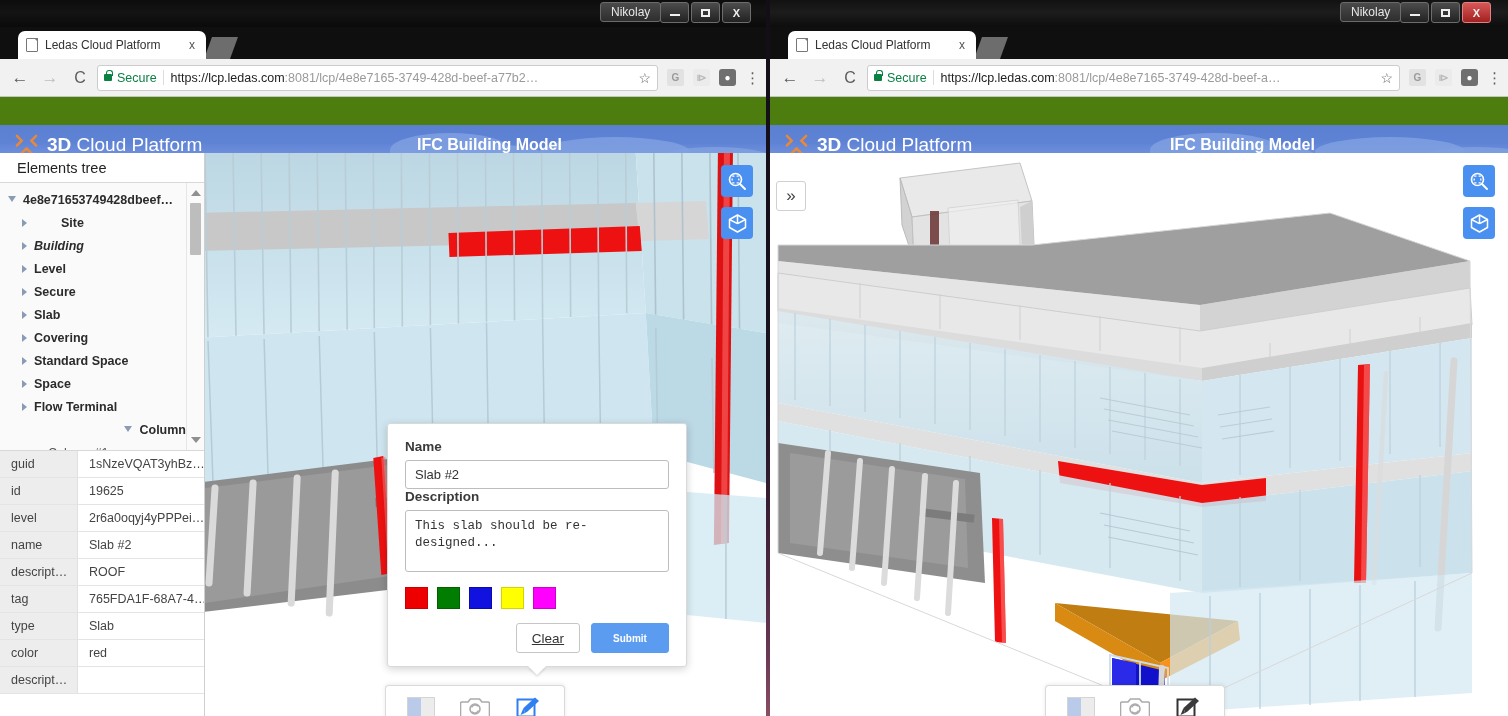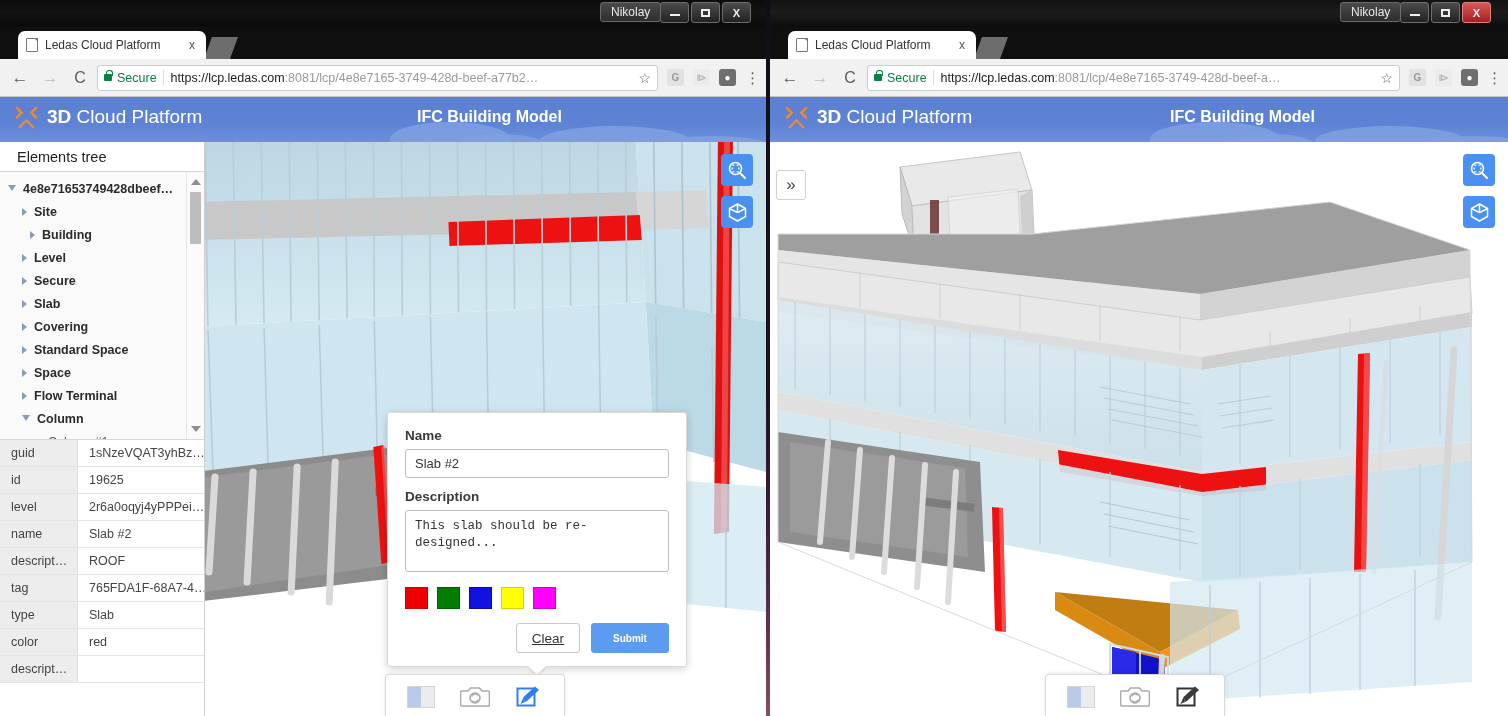--- a/index.html
+++ b/index.html
@@ -118,23 +118,24 @@
   }
   .extbtn.shield { background: #6f6f6f; color: #fff; border-radius: 3px; }
   .extbtn.pdf { background: #ebebeb; color: #b9b9b9; }
   .kebab {
     margin-left: 9px; color: #5c5c5c; font-size: 15px; line-height: 8px;
     letter-spacing: 0; flex: 0 0 auto; width: 14px; text-align: center;
   }
 
   
   .app-header {
-    position: relative; height: 45px;
+    position: relative; height: 28px;
     background: linear-gradient(180deg,#5b7fd1 0%,#5e82d4 60%,#6d8edb 100%);
     overflow: hidden;
+    margin-top: 28px;
   }
   .clouds { position: absolute; left: 0; right: 0; bottom: -4px; height: 28px; }
   .cloud {
     position: absolute; bottom: -10px; background: #7fa0e0;
     border-radius: 50% 50% 0 0; opacity: .85;
   }
   .logo-mark {
     position: absolute; left: 14px; top: 8px; width: 25px; height: 25px;
   }
   .app-title {
@@ -356,25 +357,25 @@
     <div class="body-row" style="height:576px;">
 
       <div class="sidebar">
         <div class="panel-head">Elements tree</div>
         <div class="tree-wrap">
           <div class="tree">
               <div class="tree-node" style="padding-left: 8px;">
                 <span class="tri open"></span>
                 <span class="node-label">4e8e71653749428dbeef…</span>
               </div>
-              <div class="tree-node" style="padding-left: 22px;">
+              <div class="tree-node" style="padding-left: 22px; gap: 27px;">
                 <span class="tri"></span>
                 <span class="node-label">Site</span>
               </div>
-              <div class="tree-node" style="padding-left: 30px;">
+              <div class="tree-node" style="padding-left: 22px; font-style: italic;">
                 <span class="tri"></span>
                 <span class="node-label">Building</span>
               </div>
               <div class="tree-node" style="padding-left: 22px;">
                 <span class="tri"></span>
                 <span class="node-label">Level</span>
               </div>
               <div class="tree-node" style="padding-left: 22px;">
                 <span class="tri"></span>
                 <span class="node-label">Secure</span>
@@ -392,21 +393,21 @@
                 <span class="node-label">Standard Space</span>
               </div>
               <div class="tree-node" style="padding-left: 22px;">
                 <span class="tri"></span>
                 <span class="node-label">Space</span>
               </div>
               <div class="tree-node" style="padding-left: 22px;">
                 <span class="tri"></span>
                 <span class="node-label">Flow Terminal</span>
               </div>
-              <div class="tree-node" style="padding-left: 22px;">
+              <div class="tree-node" style="padding-left: 22px; justify-content: flex-end;">
                 <span class="tri open"></span>
                 <span class="node-label">Column</span>
               </div>
               <div class="tree-node" style="padding-left: 36px;">
                 <span style="width: 12px; flex: 0 0 auto;"></span>
                 <span class="node-label plain">Column #1</span>
               </div>
             </div>
           <div class="vscroll">
             <div class="vs-arrow up">
@@ -566,21 +567,21 @@
             <svg width="21" height="21" viewBox="0 0 21 21">
               <path d="M10.5 2 L18.5 6.5 L18.5 14.5 L10.5 19 L2.5 14.5 L2.5 6.5 Z" fill="none" stroke="#fff" stroke-width="1.5" stroke-linejoin="round"></path>
               <path d="M10.5 2 L10.5 10.7 M10.5 10.7 L18.5 6.5 M10.5 10.7 L2.5 6.5" fill="none" stroke="#fff" stroke-width="1.5"></path>
             </svg>
           </div>
         </div>
 
         <div class="popup" style="left:182px; top:270px; width:300px;">
           <div class="fld-label">Name</div>
           <input class="fld-input" value="Slab #2" style="">
-          <div class="fld-label" style="margin-top:11px;">Description</div>
+          <div class="fld-label" style="">Description</div>
           <textarea class="fld-area" style="">This slab should be re-designed...</textarea>
           <div class="swatches">
             <div class="swatch" style="background:#ee0000;border-color:#cc0000"></div>
             <div class="swatch" style="background:#017d01;border-color:#016101"></div>
             <div class="swatch" style="background:#1111e0;border-color:#0b0baa"></div>
             <div class="swatch" style="background:#ffff00;border-color:#d4d400"></div>
             <div class="swatch" style="background:#ff00ff;border-color:#cc00cc"></div>
           </div>
           <div class="popup-actions">
             <button class="btn-clear">Clear</button>

